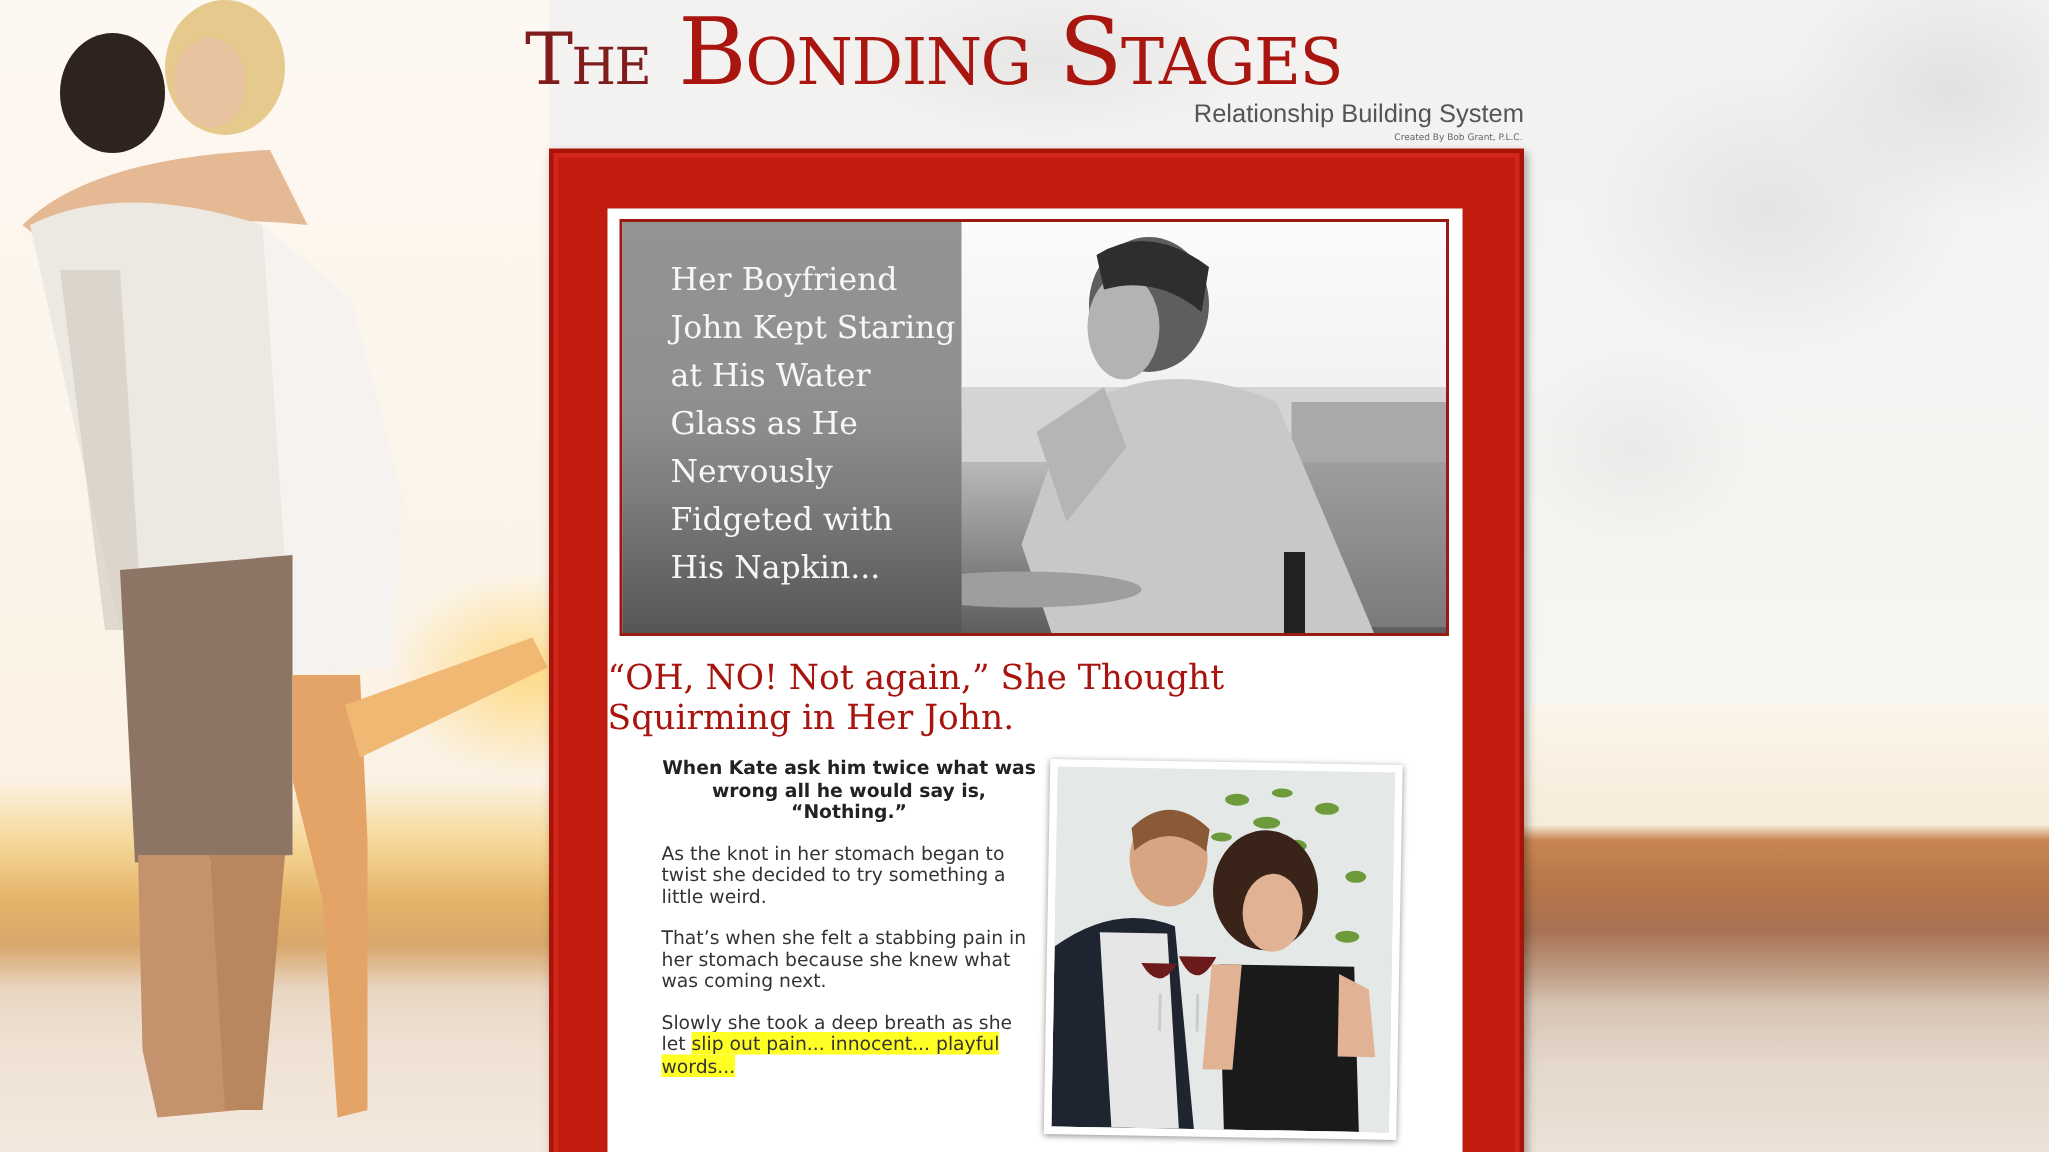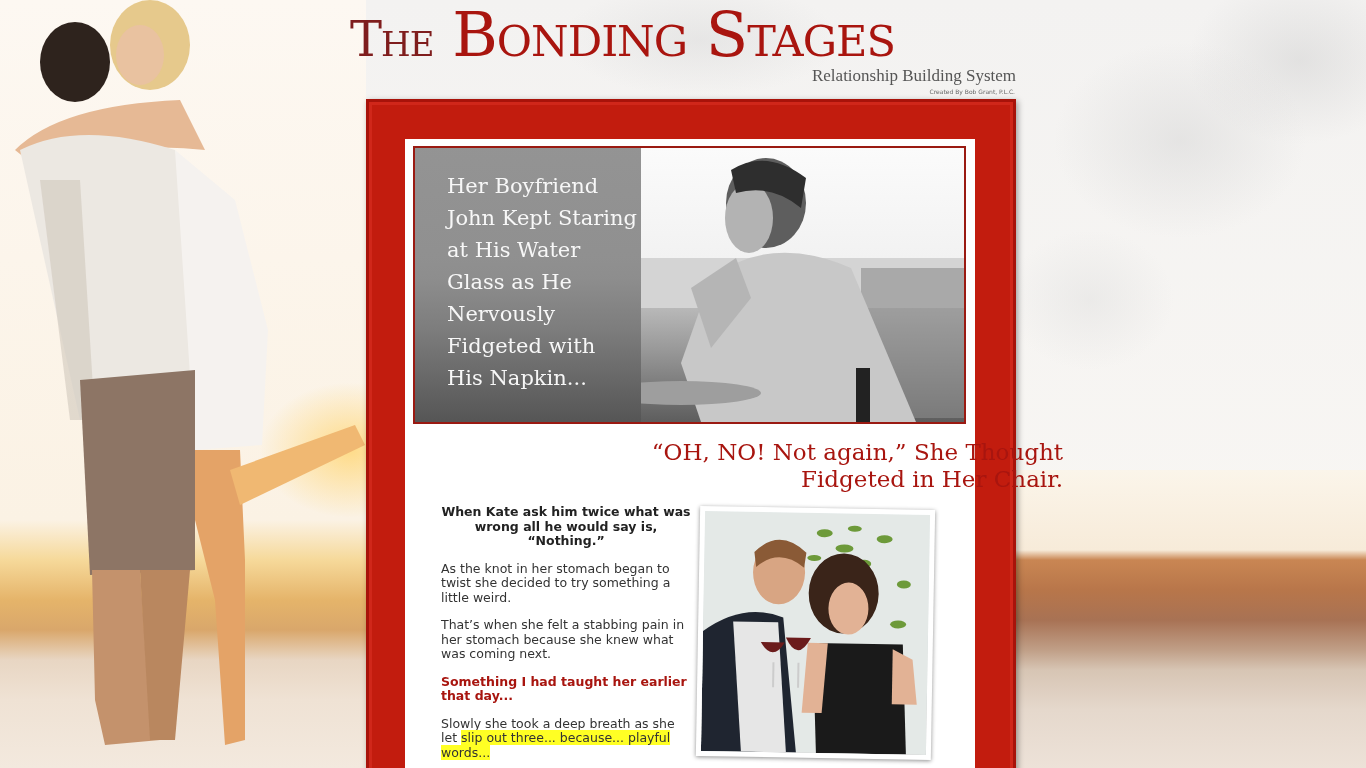--- a/index.html
+++ b/index.html
@@ -44,21 +44,21 @@
     }
     .logo-title {
       position:absolute; left:0; top:0px; white-space:nowrap;
       font-family:"DejaVu Serif", serif; font-size:62px; line-height:70px;
       letter-spacing:-1px;
     }
     .logo-the { color:#7f1d1d; font-size:48px; }
     .logo-bonding { color:#a9150f; }
     .logo-sub {
       position:absolute; right:2px; top:66px;
-      font-family:Liberation Serif, serif; font-size:17px; color:#555;
+      font-family:Liberation Sans, sans-serif; font-size:17px; color:#555;
     }
     .logo-credit {
       position:absolute; right:3px; top:88px;
       font-family:"DejaVu Sans", sans-serif; font-size:6px; color:#666;
     }
 
     
     .frame {
       position:absolute; left:366px; top:99px; width:650px; height:700px;
       background:#c21c0e;
@@ -83,21 +83,21 @@
     }
     .hero-text {
       position:absolute; left:32px; top:22px; width:190px;
       font-family:"DejaVu Serif", serif; font-size:21px; line-height:32px;
       color:#f7f7f7;
     }
     .hero-man { position:absolute; left:226px; top:0; width:325px; height:274px; }
 
     
     .headline {
-      position:absolute; left:0; top:300px; width:658px; text-align:right;
+      position:absolute; left:0; top:300px; width:658px; text-align:left;
       font-family:"DejaVu Serif", serif; font-size:23px; line-height:27px;
       color:#a8150f;
     }
 
     
     .copy {
       position:absolute; left:36px; top:366px; width:250px;
       font-family:"DejaVu Sans", sans-serif; font-size:12.5px; line-height:14.5px;
       color:#333;
     }
@@ -173,29 +173,28 @@
 
         <ellipse cx="40" cy="245" rx="80" ry="12" fill="#9e9e9e"></ellipse>
         <rect x="215" y="220" width="14" height="54" fill="#222"></rect>
       </svg>
       <div class="hero-overlay"></div>
       <div class="hero-text">Her Boyfriend John Kept Staring at His Water Glass as He Nervously Fidgeted with His Napkin...</div>
     </div>
 
     <h1 class="headline" style="margin:0;font-weight:normal;">
       <span>“OH, NO! Not again,” She Thought</span><br>
-      <span>Fidgeted in Her Chair.</span>
+      <span>Squirming in Her John.</span>
     </h1>
 
     <div class="copy">
       <p class="bold">When Kate ask him twice what was wrong all he would say is, “Nothing.”</p>
       <p>As the knot in her stomach began to twist she decided to try something a little weird.</p>
       <p>That’s when she felt a stabbing pain in her stomach because she knew what was coming next.</p>
-      <p class="red">Something I had taught her earlier that day...</p>
-      <p><span>Slowly she took a deep breath as she let </span><span class="hl">slip out three... because... playful words...</span></p>
+      <p><span>Slowly she took a deep breath as she let </span><span class="hl">slip out pain... innocent... playful words...</span></p>
     </div>
 
     <figure class="polaroid" style="margin:0;">
       <div class="polaroid-img">
         <svg width="225" height="240" viewBox="0 0 225 240">
           <rect x="0" y="0" width="225" height="240" fill="#e4e9e7"></rect>
 
           <g fill="#6d9a3a">
             <ellipse cx="120" cy="20" rx="8" ry="4"></ellipse>
               <ellipse cx="140" cy="35" rx="9" ry="4"></ellipse>

